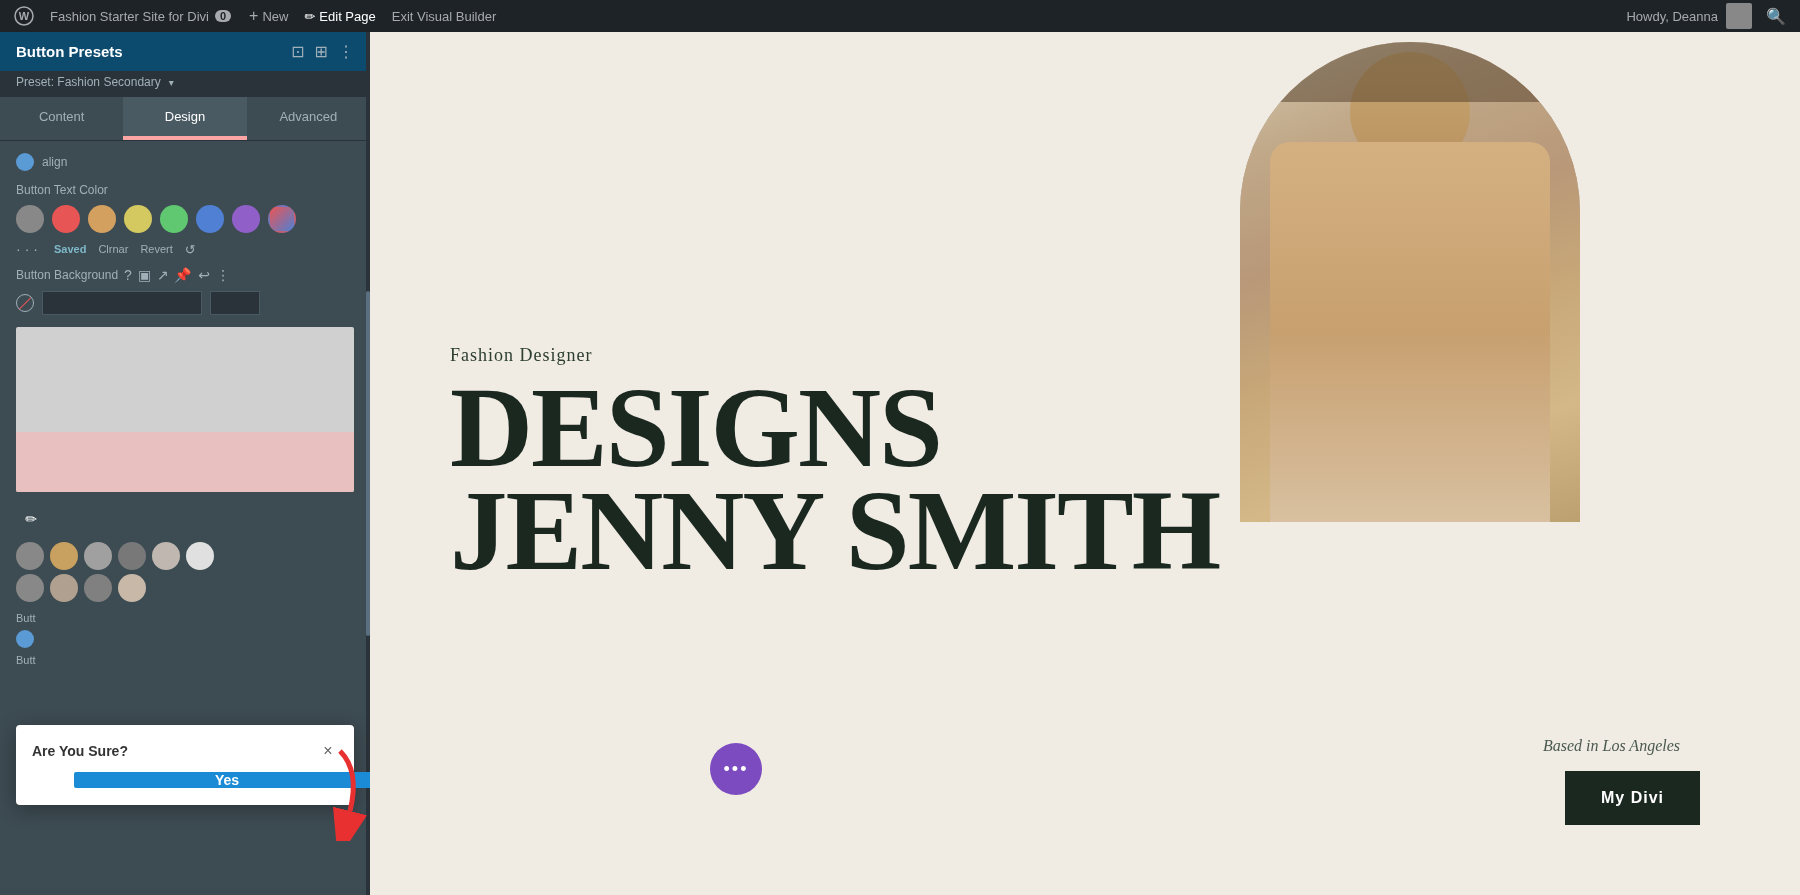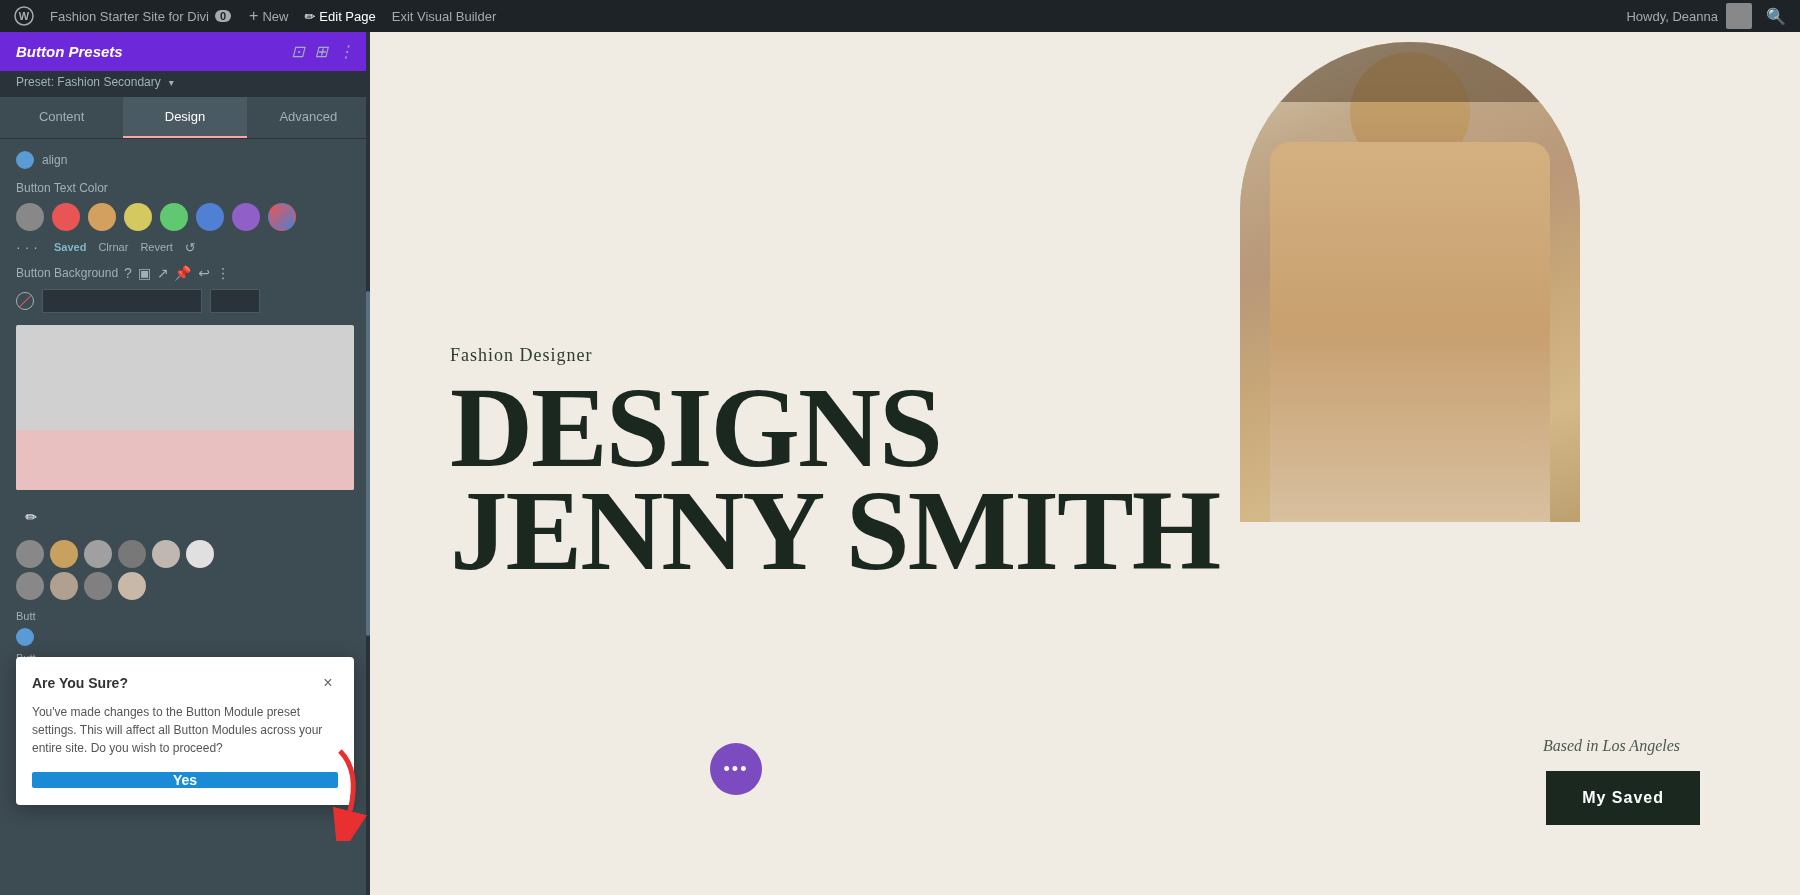--- a/index.html
+++ b/index.html
@@ -74,26 +74,25 @@
       width: 370px;
       height: 100%;
       background: #3d4b52;
       display: flex;
       flex-direction: column;
       position: relative;
       z-index: 50;
     }
 
     .panel-header {
-      background: #6d28d9;
+      background: #0c4a6e;
       padding: 10px 16px;
       display: flex;
       align-items: center;
       justify-content: space-between;
-      font-style: italic;
     }
     .panel-title {
       color: #fff;
       font-size: 15px;
       font-weight: 600;
     }
     .panel-header-icons {
       display: flex; gap: 10px; align-items: center;
     }
     .panel-header-icon {
@@ -121,21 +120,21 @@
       padding: 12px 12px;
       text-align: center;
       color: #a0b0b8;
       font-size: 13px;
       cursor: pointer;
       border-bottom: 2px solid transparent;
     }
     .panel-tab.active {
       color: #fff;
       background: #4a5a62;
-      border-bottom: 2px solid #fca5a5;
+      border-bottom: 4px solid #fca5a5;
     }
 
     
     .panel-content {
       flex: 1;
       overflow: hidden;
       padding: 12px 16px;
       position: relative;
     }
 
@@ -248,20 +247,21 @@
     .confirm-yes-btn {
       width: 100%;
       background: #1a8bd4;
       color: #fff;
       border: none;
       padding: 0;
       font-size: 14px;
       font-weight: 600;
       cursor: pointer;
       border-radius: 2px;
+      margin-left: 42px;
     }
 
     
     .page-preview {
       flex: 1;
       background: #f0ebe3;
       position: relative;
       overflow: hidden;
     }
 
@@ -527,21 +527,20 @@
       </div>
       <div style="color:#a0b0b8;font-size:11px;margin-top:6px;">
         <span>Butt</span>
       </div>
 
       <div class="confirm-dialog">
         <div class="confirm-dialog-header">
           <span class="confirm-title">Are You Sure?</span>
           <button class="confirm-close">×</button>
         </div>
-        <div class="confirm-body">You've made changes to the Button Module preset settings. This will affect all Button Modules across your entire site. Do you wish to proceed?</div>
         <button class="confirm-yes-btn">Yes</button>
       </div>
 
     </div>
 
     <div class="panel-scrollbar">
       <div class="panel-scrollbar-thumb"></div>
     </div>
   </div>
 
@@ -575,21 +574,21 @@
             <div style="position:absolute;inset:0;background:linear-gradient(160deg, #d4c8b0 0%, #c0a888 20%, #b89878 40%, #c8a878 60%, #d4b888 80%, #bca070 100%);"></div>
             <div style="position:absolute;top:10px;left:50%;transform:translateX(-50%);width:120px;height:120px;background:linear-gradient(180deg,#c8a870,#b89060);border-radius:50%;"></div>
             <div style="position:absolute;top:0;left:0;right:0;height:60px;background:rgba(80,60,40,0.5);border-radius:170px 170px 0 0;"></div>
             <div style="position:absolute;top:100px;left:30px;right:30px;bottom:0;background:linear-gradient(180deg,#d4b080,#c8a070,#d8c0a0);border-radius:20px 20px 0 0;"></div>
           </div>
         </div>
       </div>
 
       <div class="based-in">Based in Los Angeles</div>
 
-      <button class="my-work-btn">My Saved</button>
+      <button class="my-work-btn">My Divi</button>
 
       <div class="purple-dot">
         <span class="purple-dot-dots">•••</span>
       </div>
 
     </div>
   </div>
 </div>
 
 </body></html>

